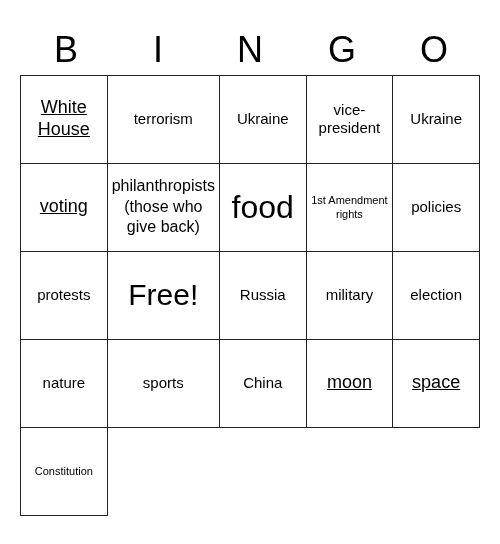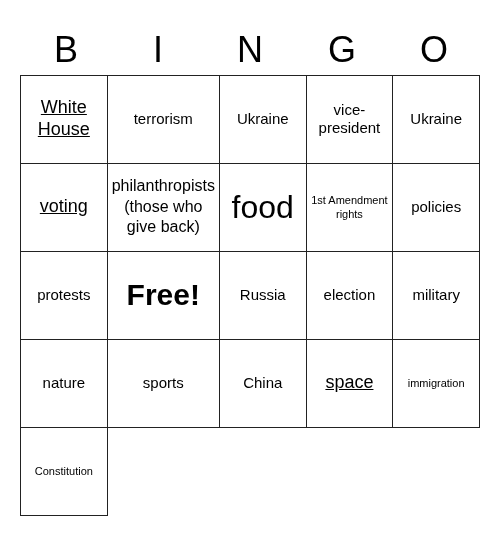--- a/index.html
+++ b/index.html
@@ -69,21 +69,21 @@
       font-size: 18px;
       text-decoration: underline;
     }
 
     .cell-text.xlarge {
       font-size: 32px;
     }
 
     .cell-text.free {
       font-size: 30px;
-      font-weight: bold;
+      font-weight: normal;
     }
 
     .cell-text.small {
       font-size: 11px;
       line-height: 1.3;
     }
 
     .cell-text.xsmall {
       font-size: 16px;
       line-height: 1.3;
@@ -134,37 +134,37 @@
       <div class="bingo-cell">
         <span class="cell-text normal">protests</span>
       </div>
       <div class="bingo-cell">
         <span class="cell-text free">Free!</span>
       </div>
       <div class="bingo-cell">
         <span class="cell-text normal">Russia</span>
       </div>
       <div class="bingo-cell">
-        <span class="cell-text normal">election</span>
+        <span class="cell-text normal">military</span>
       </div>
       <div class="bingo-cell">
-        <span class="cell-text normal">military</span>
+        <span class="cell-text normal">election</span>
       </div>
       <div class="bingo-cell">
         <span class="cell-text normal">nature</span>
       </div>
       <div class="bingo-cell">
         <span class="cell-text normal">sports</span>
       </div>
       <div class="bingo-cell">
         <span class="cell-text normal">China</span>
       </div>
       <div class="bingo-cell">
-        <span class="cell-text large">space</span>
+        <span class="cell-text large">moon</span>
       </div>
       <div class="bingo-cell">
-        <span class="cell-text small">immigration</span>
+        <span class="cell-text large">space</span>
       </div>
       <div class="bingo-cell">
         <span class="cell-text small">Constitution</span>
       </div>
     </div>
 </div>
 
 </body></html>

